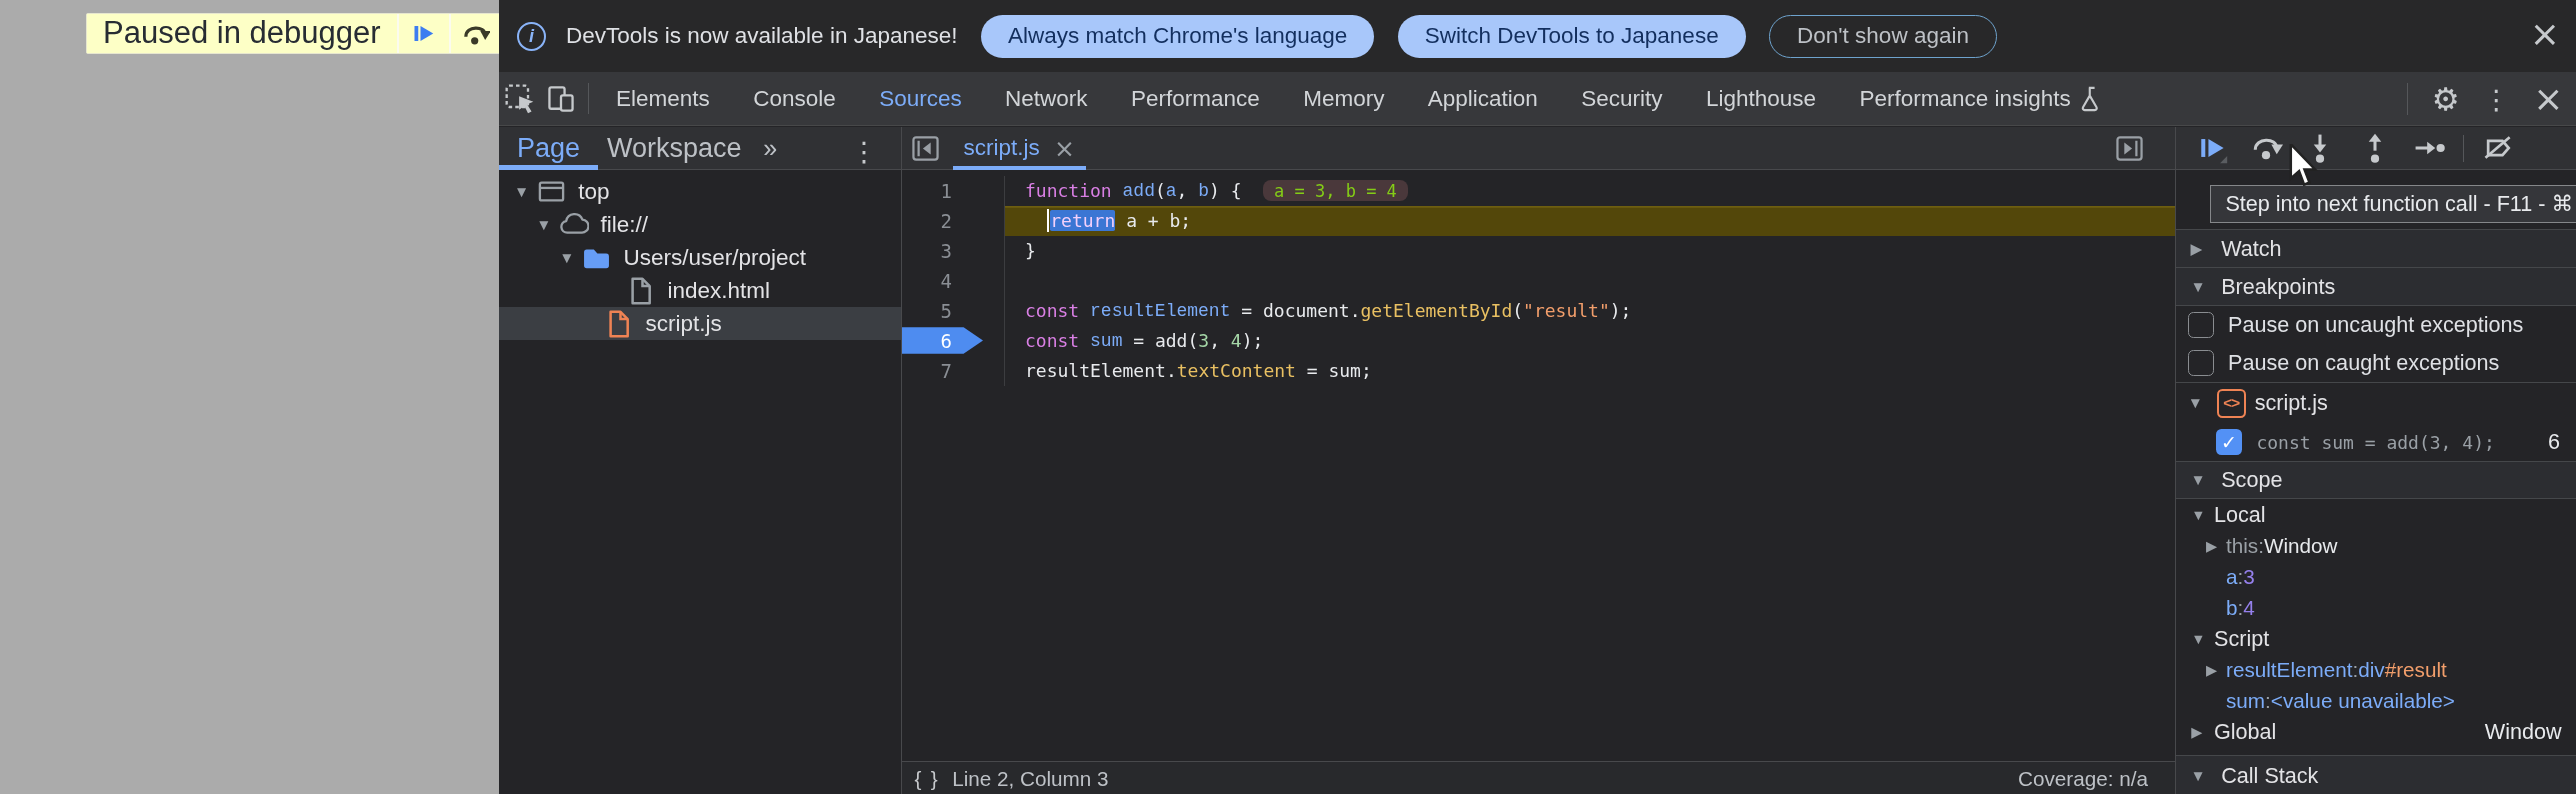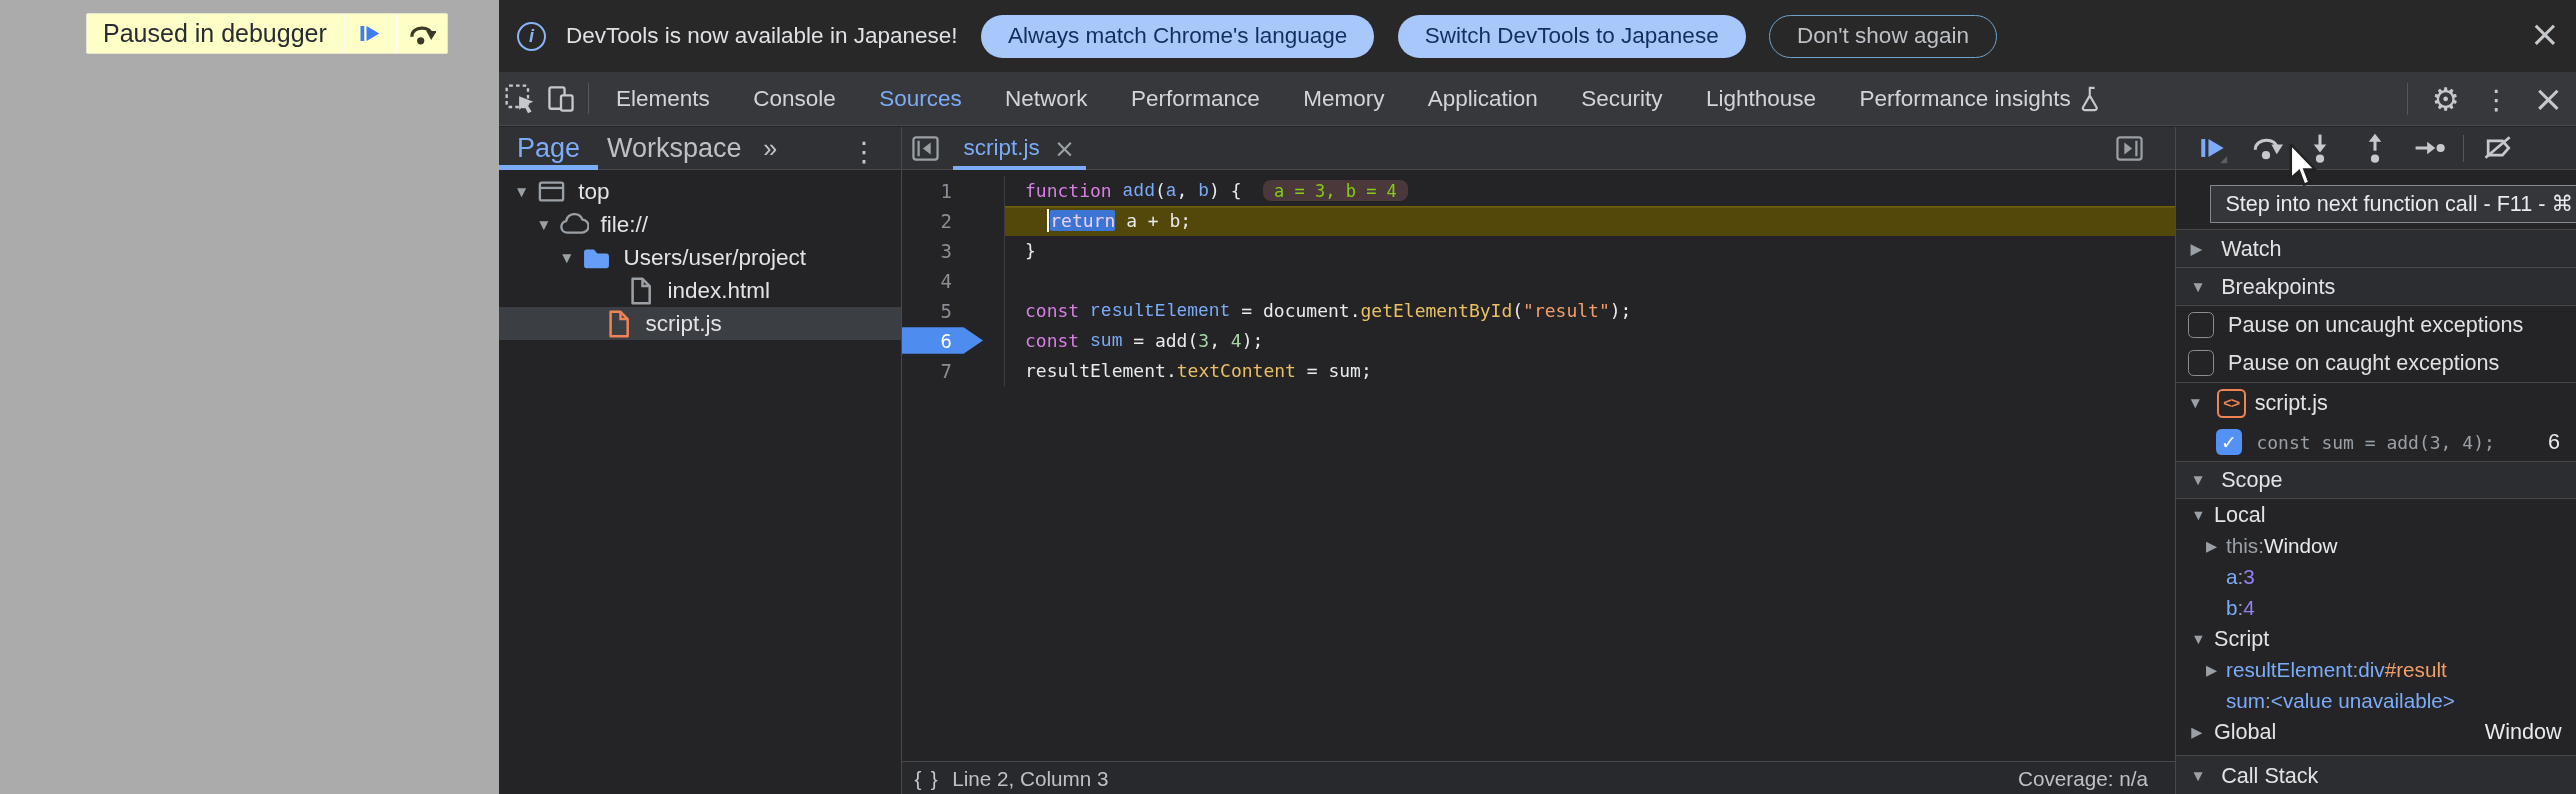--- a/index.html
+++ b/index.html
@@ -10,21 +10,21 @@
     -webkit-font-smoothing:antialiased; color:#e3e3e6;
   }
   
   .page-bg { position:absolute; left:0; top:0; width:499px; height:795px; background:var(--c-page,#ababab); }
   .paused-banner {
     position:absolute; left:86px; top:12.6px; height:41px; display:flex; align-items:stretch;
     background:#fdffc6; border:1.8px solid #e6e6cf; border-radius:1.8px; overflow:hidden;
   }
   .paused-banner .seg { display:flex; align-items:center; background:#fdffc6; }
   .paused-banner .seg + .seg { border-left:2.7px solid #fbfbef; }
-  .paused-banner .txt { padding:0 16px; font-size:25px; color:#272c33; white-space:nowrap; }
+  .paused-banner .txt { padding:0 16px; font-size:31px; color:#272c33; white-space:nowrap; }
   .paused-banner .ibtn { width:52px; justify-content:center; cursor:pointer; }
   
   .devtools { position:absolute; left:499px; top:0; width:2077px; height:795px; background:#242427; overflow:hidden; }
   .infobar {
     position:absolute; left:0; top:0; width:100%; height:72px; background:#282829;
     display:flex; align-items:center; padding-left:18px; gap:0;
   }
   .info-icon { width:29px; height:29px; border-radius:50%; border:2.7px solid #8ab4f8; color:#8ab4f8;
     display:flex; align-items:center; justify-content:center; font-size:18px; font-weight:bold; font-style:italic; flex:none; }
   .infobar .msg { font-size:22.5px; color:#dfe1e5; margin-left:20px; white-space:nowrap; }

